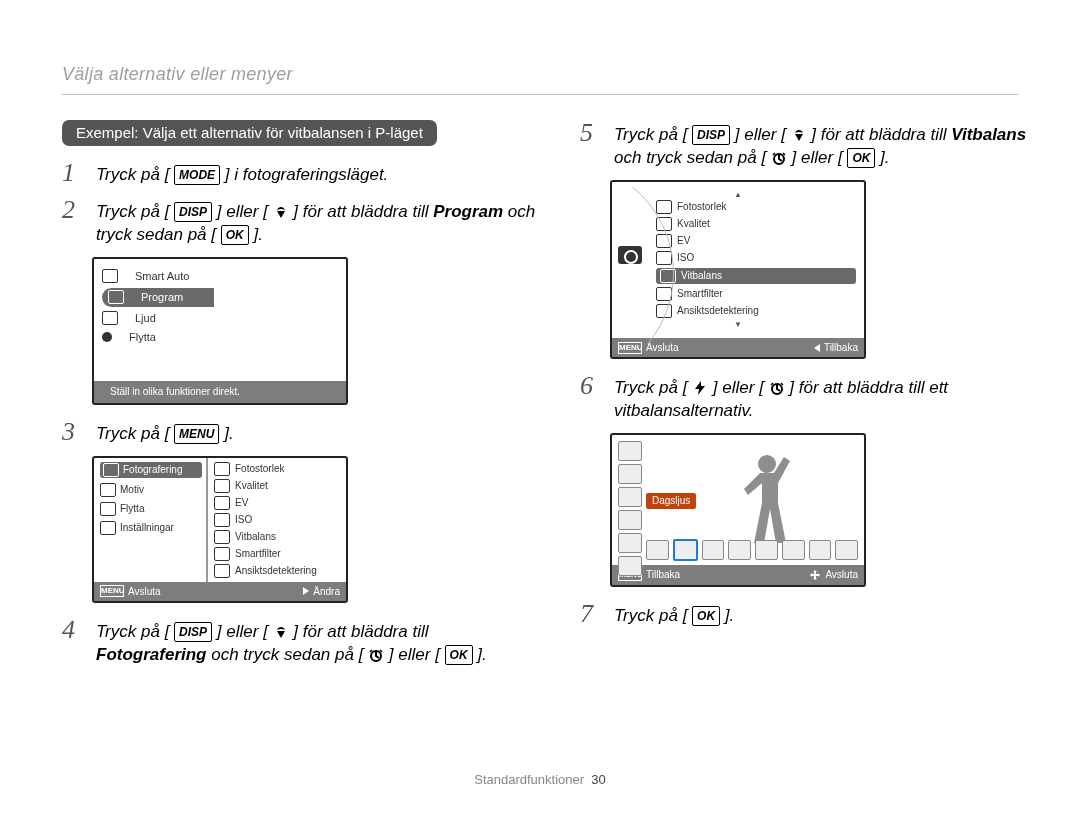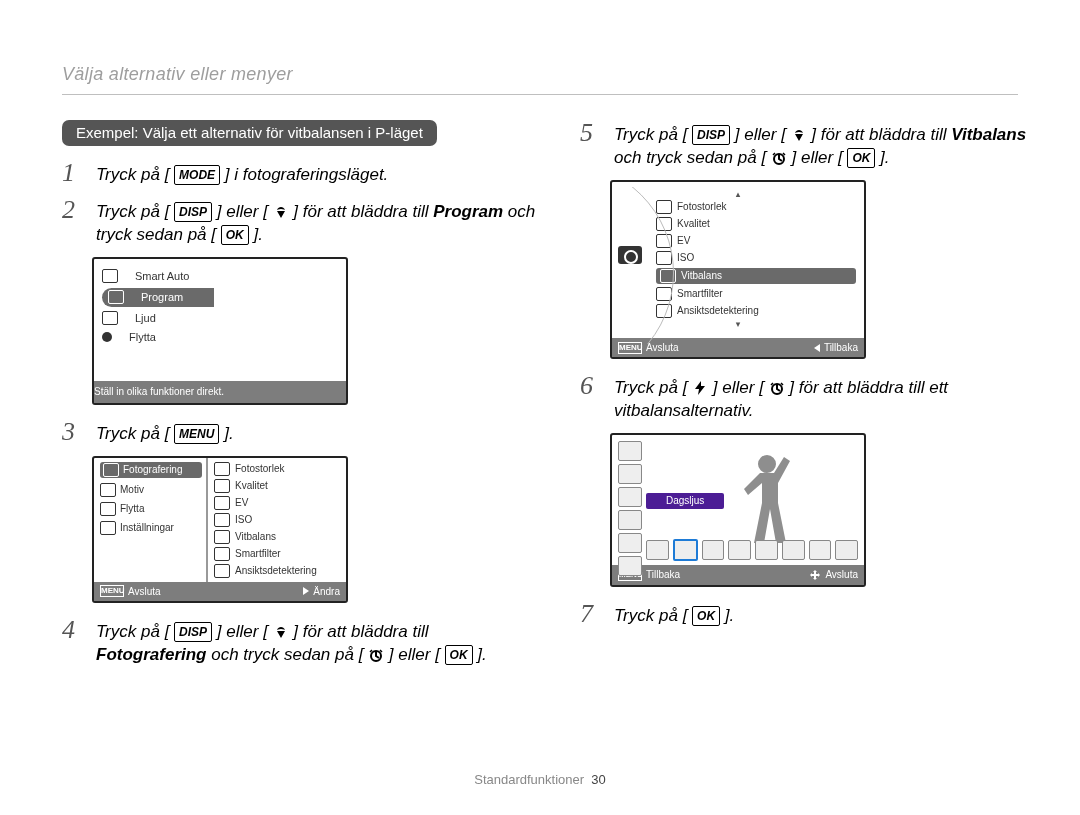--- a/index.html
+++ b/index.html
@@ -24,21 +24,21 @@
   .shot .footer{background:#7d7d7d;color:#fff;font-size:10px;padding:3px 6px;display:flex;justify-content:space-between;align-items:center;}
   .shot .footer .fk{display:flex;align-items:center;gap:4px;}
   .menu-ico{display:inline-block;width:22px;height:10px;border:1px solid #fff;font-size:8px;line-height:10px;text-align:center;font-weight:bold;}
   .tri{display:inline-block;width:0;height:0;border-top:4px solid transparent;border-bottom:4px solid transparent;}
   .tri.r{border-left:6px solid #fff;}
   .tri.l{border-right:6px solid #fff;}
   
   .s1-body{position:relative;height:110px;padding:6px 8px;}
   .s1-body .row{display:flex;align-items:center;gap:17px;font-size:11px;margin:4px 0;color:#333;}
   .s1-body .row.sel{background:#6a6a6a;color:#fff;border-radius:10px 0 0 10px;padding:2px 6px;width:100px;}
-  .s1-foot{background:#7d7d7d;color:#fff;font-size:10px;padding:4px 0;}
+  .s1-foot{background:#7d7d7d;color:#fff;font-size:10px;padding:4px 16px;}
   .mini-ico{display:inline-block;width:14px;height:12px;border:1px solid currentColor;border-radius:2px;font-size:8px;line-height:12px;text-align:center;}
   .dot-ico{display:inline-block;width:10px;height:10px;background:currentColor;border-radius:50%;}
   
   .s2{display:flex;}
   .s2-left{width:102px;border-right:2px solid #999;padding:4px 4px 4px 6px;display:flex;flex-direction:column;gap:5px;}
   .s2-left .mi{display:flex;align-items:center;gap:4px;font-size:10px;color:#333;}
   .s2-left .mi.sel{background:#6a6a6a;color:#fff;border-radius:3px;padding:1px 3px;}
   .s2-right{flex:1;padding:4px 6px;display:flex;flex-direction:column;gap:3px;}
   .s2-right .ri{display:flex;align-items:center;gap:5px;font-size:10px;color:#333;}
   .micro{display:inline-block;width:14px;height:12px;border:1px solid #333;border-radius:2px;font-size:7px;line-height:12px;text-align:center;}
@@ -48,21 +48,21 @@
   .s3-list .ri{display:flex;align-items:center;gap:5px;font-size:10px;color:#333;}
   .s3-list .ri.sel{background:#6a6a6a;color:#fff;border-radius:3px;padding:1px 4px;}
   .s3-arc{position:absolute;left:-160px;top:-20px;width:220px;height:220px;border:1px solid #bbb;border-radius:50%;clip-path:inset(25px 0 40px 170px);}
   .s3-cam{position:absolute;left:6px;top:64px;width:24px;height:18px;background:#333;border-radius:3px;}
   .s3-cam:before{content:"";position:absolute;left:6px;top:4px;width:10px;height:10px;border:2px solid #fff;border-radius:50%;}
   .chev{font-size:9px;color:#555;text-align:center;}
   
   .s4-body{position:relative;height:130px;}
   .s4-left{position:absolute;left:6px;top:6px;display:flex;flex-direction:column;gap:3px;}
   .s4-left .cell{width:22px;height:18px;border:1px solid #888;background:#eee;border-radius:2px;}
-  .s4-sel{position:absolute;left:34px;top:58px;background:#4c1d95;color:#fff;font-size:10px;padding:1px 20px;border-radius:2px;}
+  .s4-sel{position:absolute;left:34px;top:58px;background:#c2410c;color:#fff;font-size:10px;padding:1px 6px;border-radius:2px;}
   .s4-fig{position:absolute;left:110px;top:8px;width:90px;height:110px;}
   .s4-strip{position:absolute;left:34px;bottom:4px;right:6px;height:22px;display:flex;gap:4px;align-items:center;}
   .s4-strip .cell{width:22px;height:18px;border:1px solid #888;background:#eee;border-radius:2px;}
   .s4-strip .cell.sel{border:2px solid #1e7bd6;}
   .pg-footer{position:absolute;bottom:26px;left:0;right:0;text-align:center;font-size:13px;color:#888;}
   .pg-footer .pn{color:#444;}
 </style>
 </head>
 <body>
 <div class="page">

